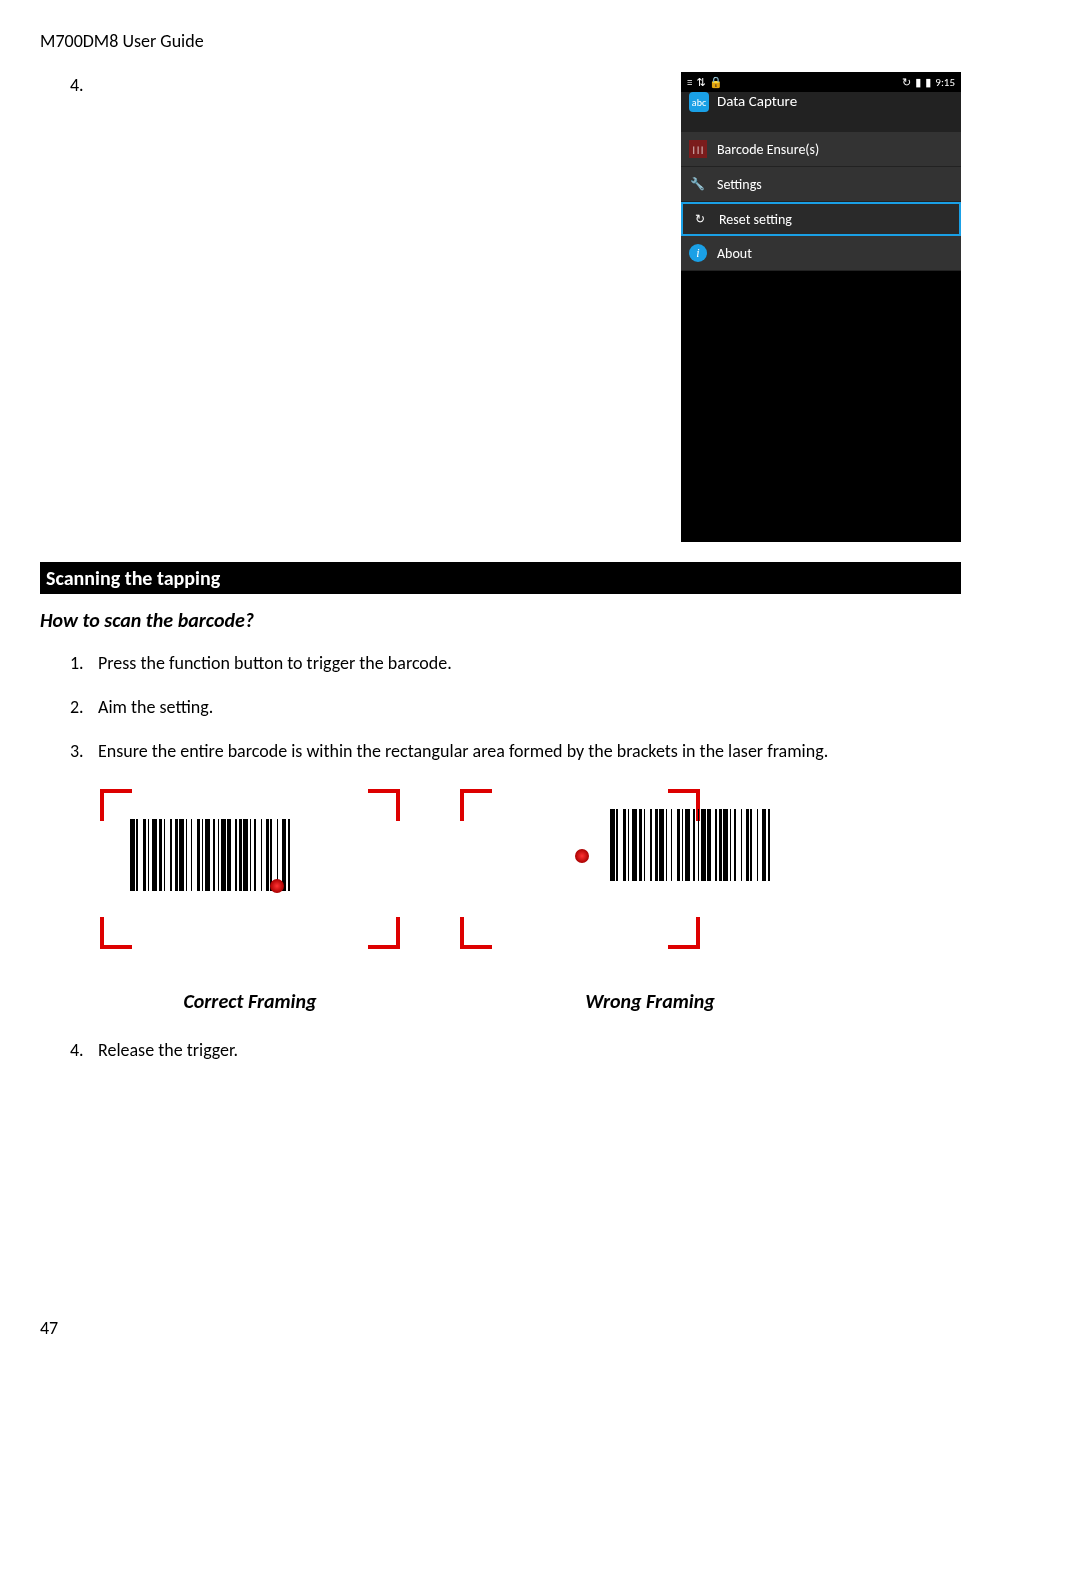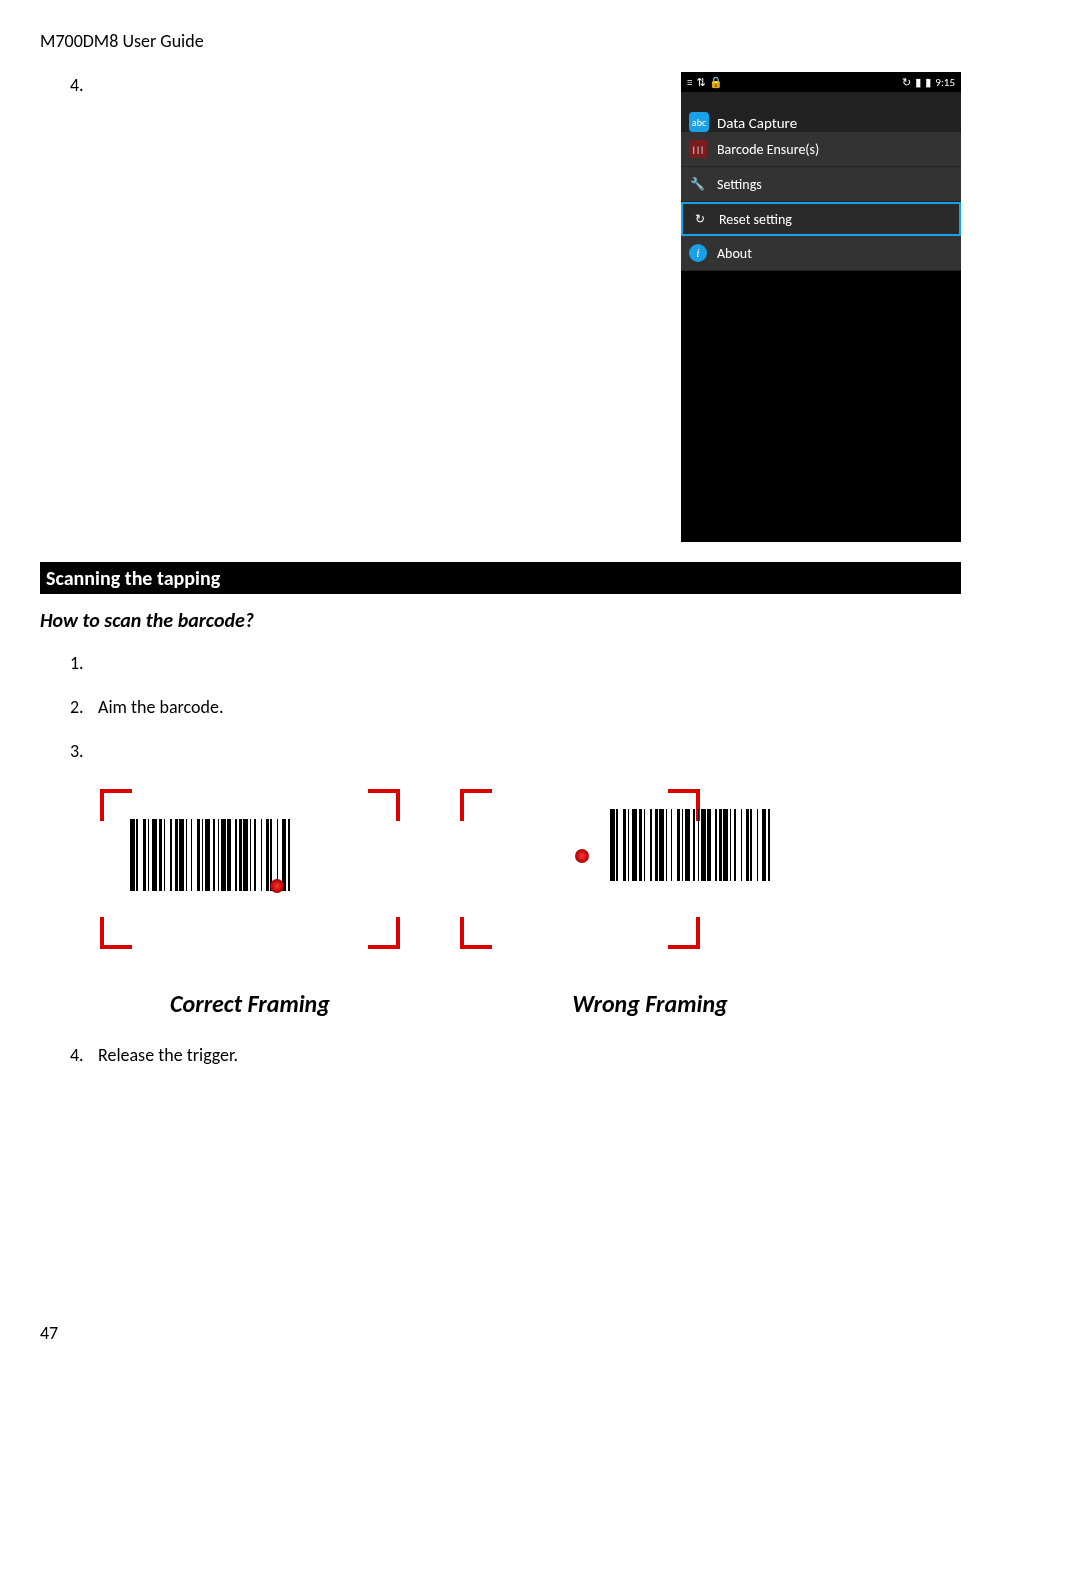--- a/index.html
+++ b/index.html
@@ -50,21 +50,21 @@
     align-items: center;
     padding: 0 6px;
   }
   .status-left { display:flex; gap:4px; align-items:center;}
   .status-right { display:flex; gap:4px; align-items:center;}
   .app-bar {
     height: 40px;
     background: #222;
     color: #fff;
     display: flex;
-    align-items: flex-end;
+    align-items: flex-start;
     font-size: 15px;
     padding-left: 8px;
     gap: 8px;
   }
   .app-icon {
     width: 20px; height: 20px; border-radius: 4px;
     background: #1aa0e6;
     display:flex;align-items:center;justify-content:center;
     font-size:10px;color:#fff;
   }
@@ -163,21 +163,21 @@
   .sp { background:transparent; height:100%; }
   .laser-dot {
     position:absolute;
     width:14px;height:14px;border-radius:50%;
     background: radial-gradient(circle,#f33 0%,#a00 70%,rgba(170,0,0,0) 100%);
     top:60px;
   }
   .correct .laser-dot { left: 140px; }
   .frame-box-wrong .laser-dot { left: 115px; }
   .caption {
-    font-size: 24px;
+    font-size: 20px;
     font-style: italic;
     font-weight: bold;
     margin-top: 40px;
   }
   .page-num {
     position: absolute;
     left: 40px;
     font-size: 18px;
   }
 </style>
@@ -229,27 +229,29 @@
     </div>
   </div>
 </div>
 
 <div class="section-bar">Scanning the tapping</div>
 
 <div class="sub-heading">How to scan the barcode?</div>
 
 <div class="ol-step">
   <div class="step-num">1.</div>
+  <div>Press the function button to trigger the barcode.</div>
 </div>
 <div class="ol-step">
   <div class="step-num">2.</div>
-  <div>Aim the barcode.</div>
+  <div>Aim the setting.</div>
 </div>
 <div class="ol-step">
   <div class="step-num">3.</div>
+  <div>Ensure the entire barcode is within the rectangular area formed by the brackets in the laser framing.</div>
 </div>
 
 <div class="framing-row">
   <div class="framing-col">
     <div class="frame-box">
       <div class="bracket br-tl"></div>
       <div class="bracket br-tr"></div>
       <div class="bracket br-bl"></div>
       <div class="bracket br-br"></div>
       <div class="barcode correct">

